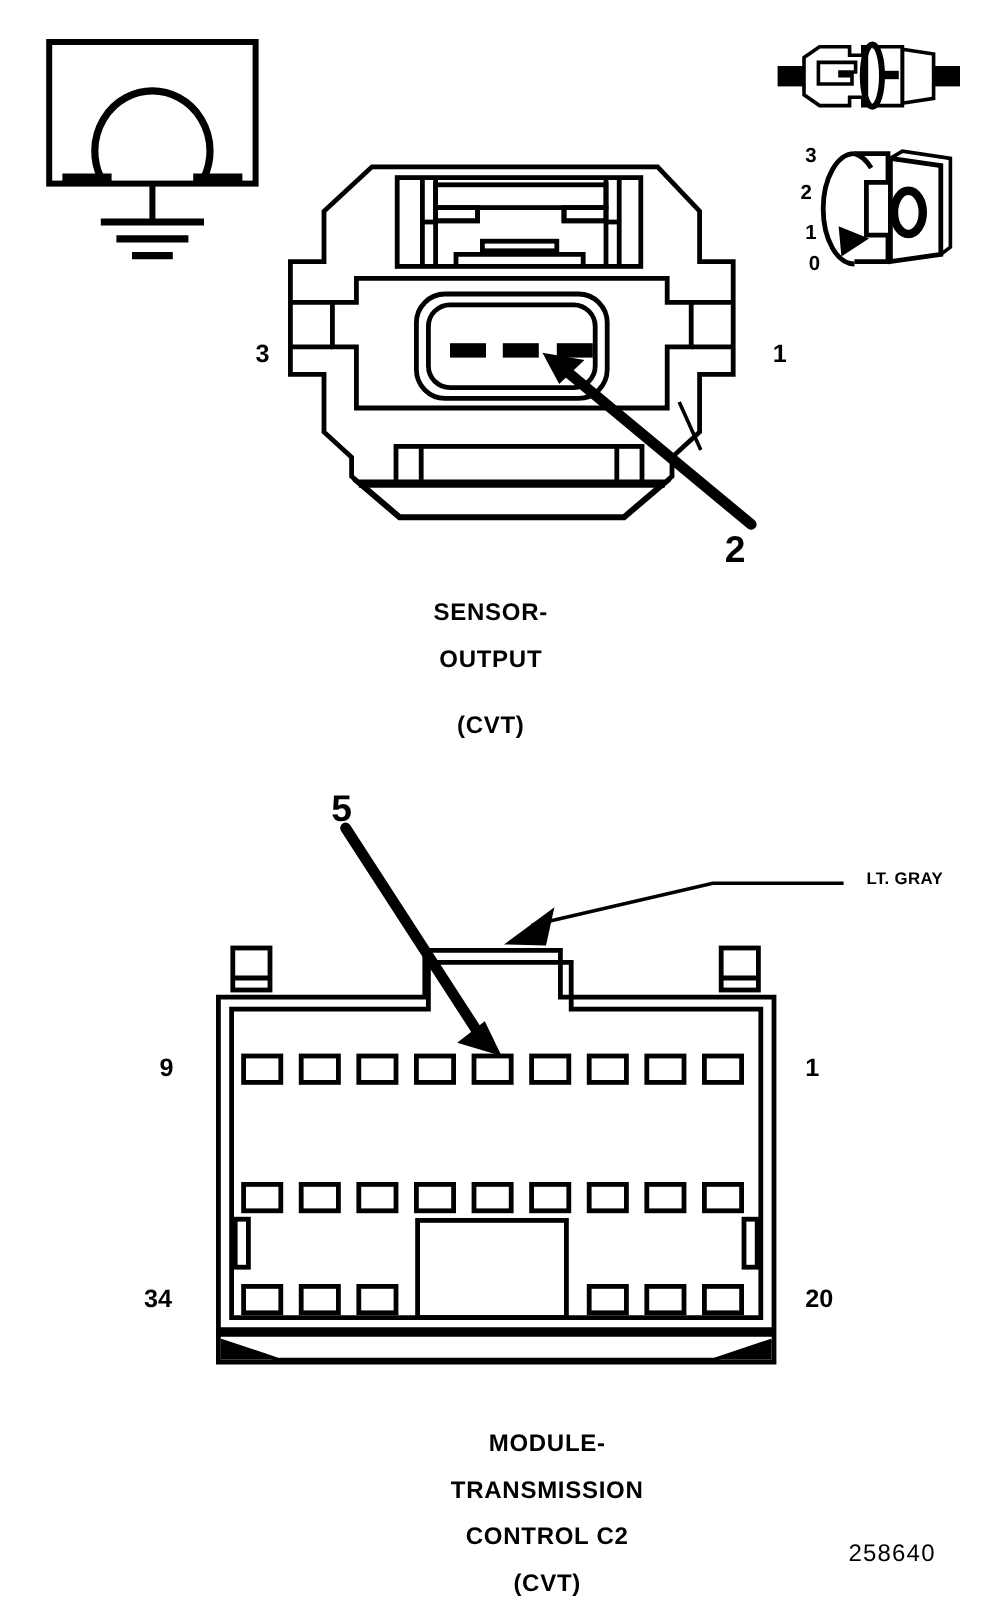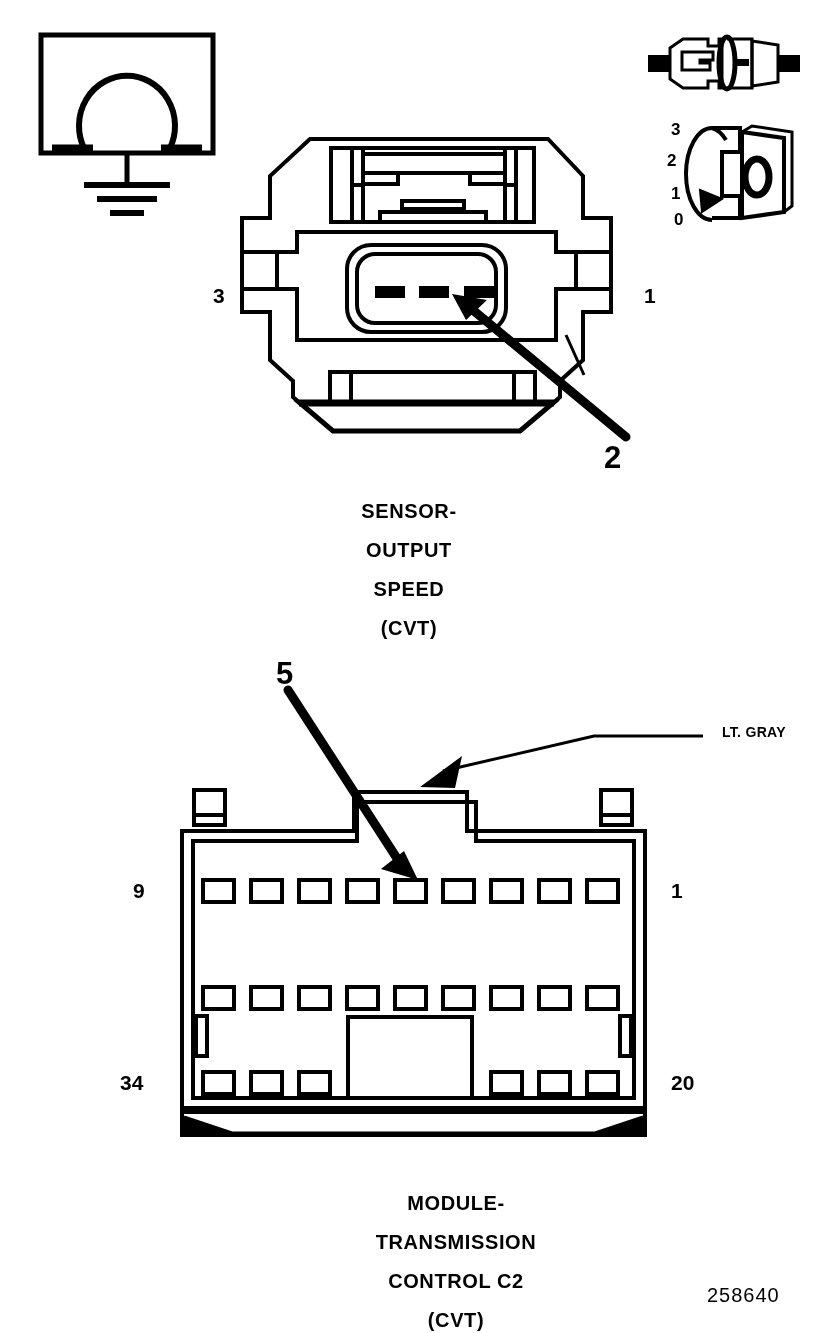--- a/index.html
+++ b/index.html
@@ -275,21 +275,20 @@
   <span class="lbl tiny-num" style="left:674px; top:211px;">0</span>
 
   <span class="lbl pin-num" style="left:213px; top:285px;">3</span>
   <span class="lbl pin-num" style="left:644px; top:285px;">1</span>
 
   <span class="lbl callout-num" style="left:604px; top:442px;">2</span>
 
   <div class="caption-block" style="top:500px;">
     <div class="caption-line" style="position:relative; top:0px;">SENSOR-</div>
     <div class="caption-line" style="position:relative; top:16px;">OUTPUT</div>
-    <div class="caption-line" style="position:relative; top:32px;">SPEED</div>
     <div class="caption-line" style="position:relative; top:48px;">(CVT)</div>
   </div>
 
   <span class="lbl callout-num" style="left:276px; top:658px;">5</span>
 
   <span class="lbl wire-color" style="left:722px; top:725px;">LT. GRAY</span>
 
   <span class="lbl pin-num" style="left:133px; top:880px;">9</span>
   <span class="lbl pin-num" style="left:671px; top:880px;">1</span>
   <span class="lbl pin-num" style="left:120px; top:1072px;">34</span>

